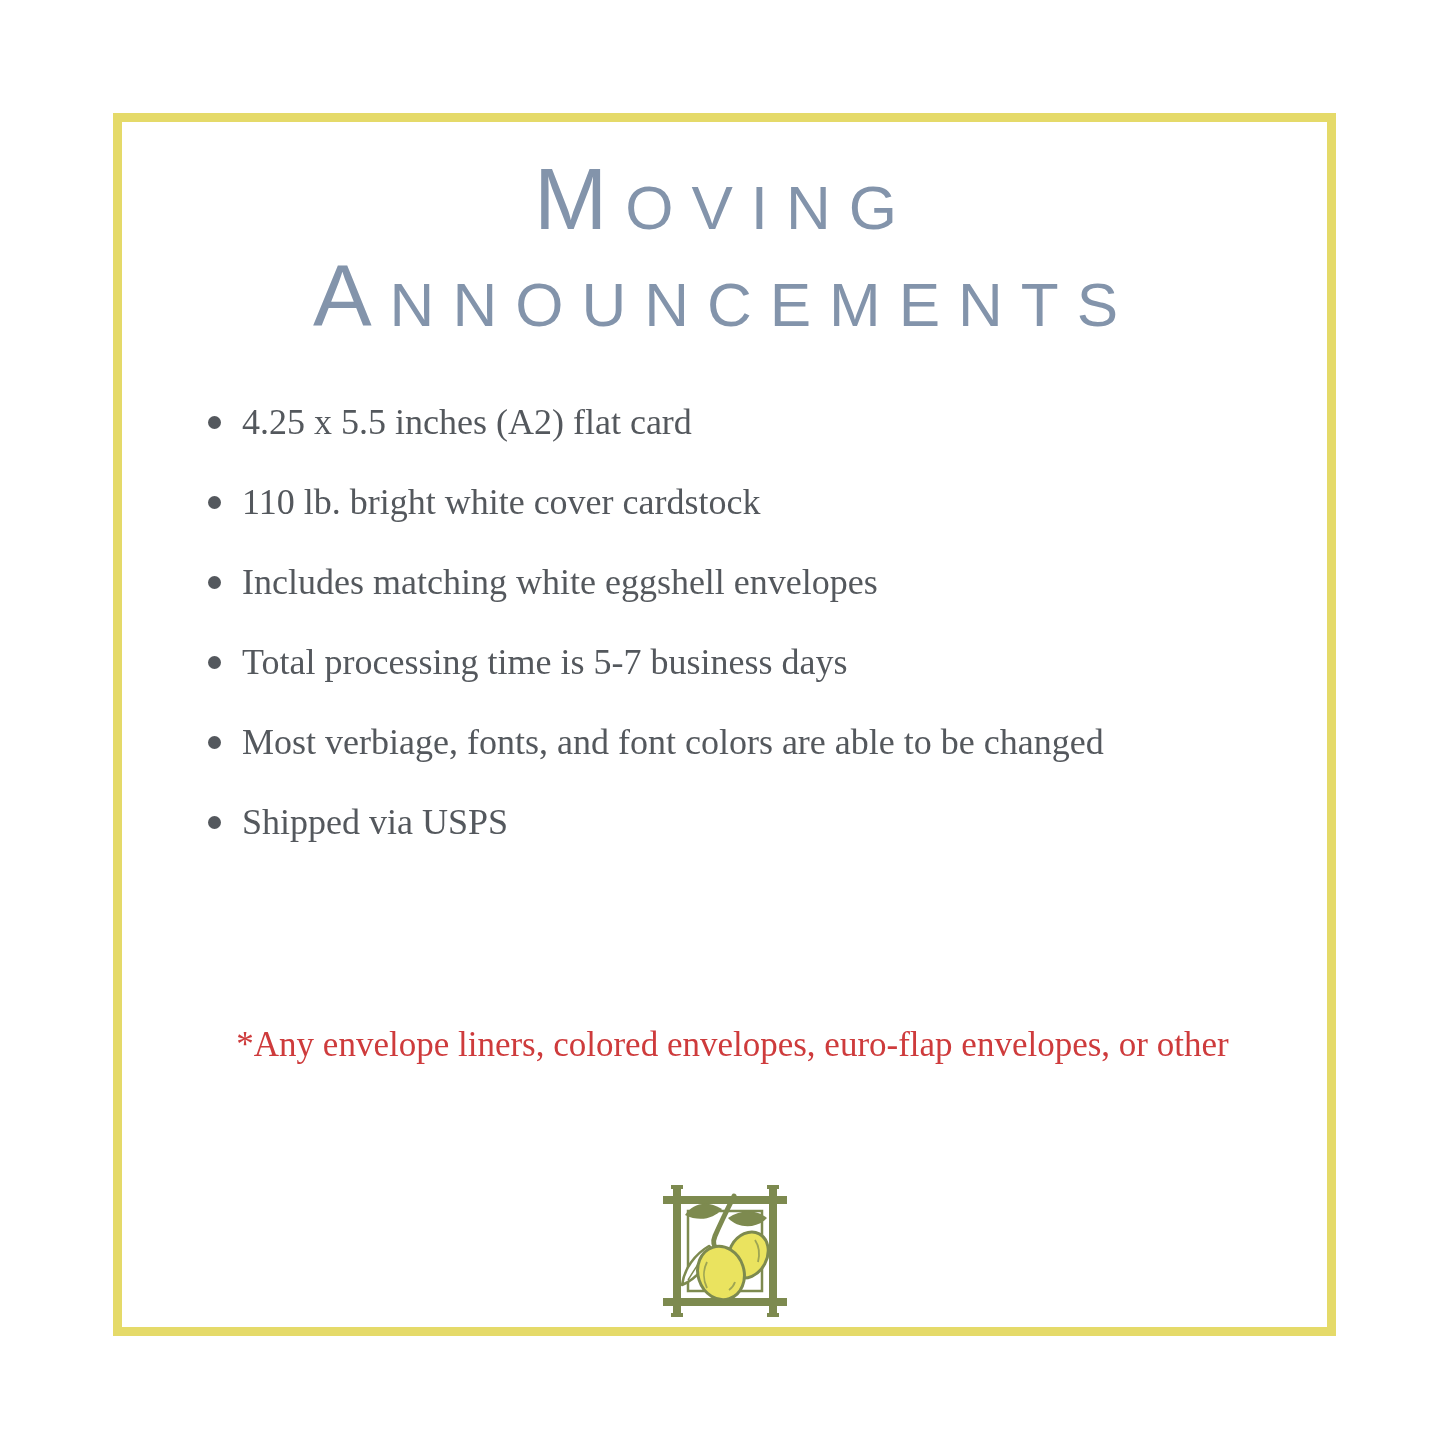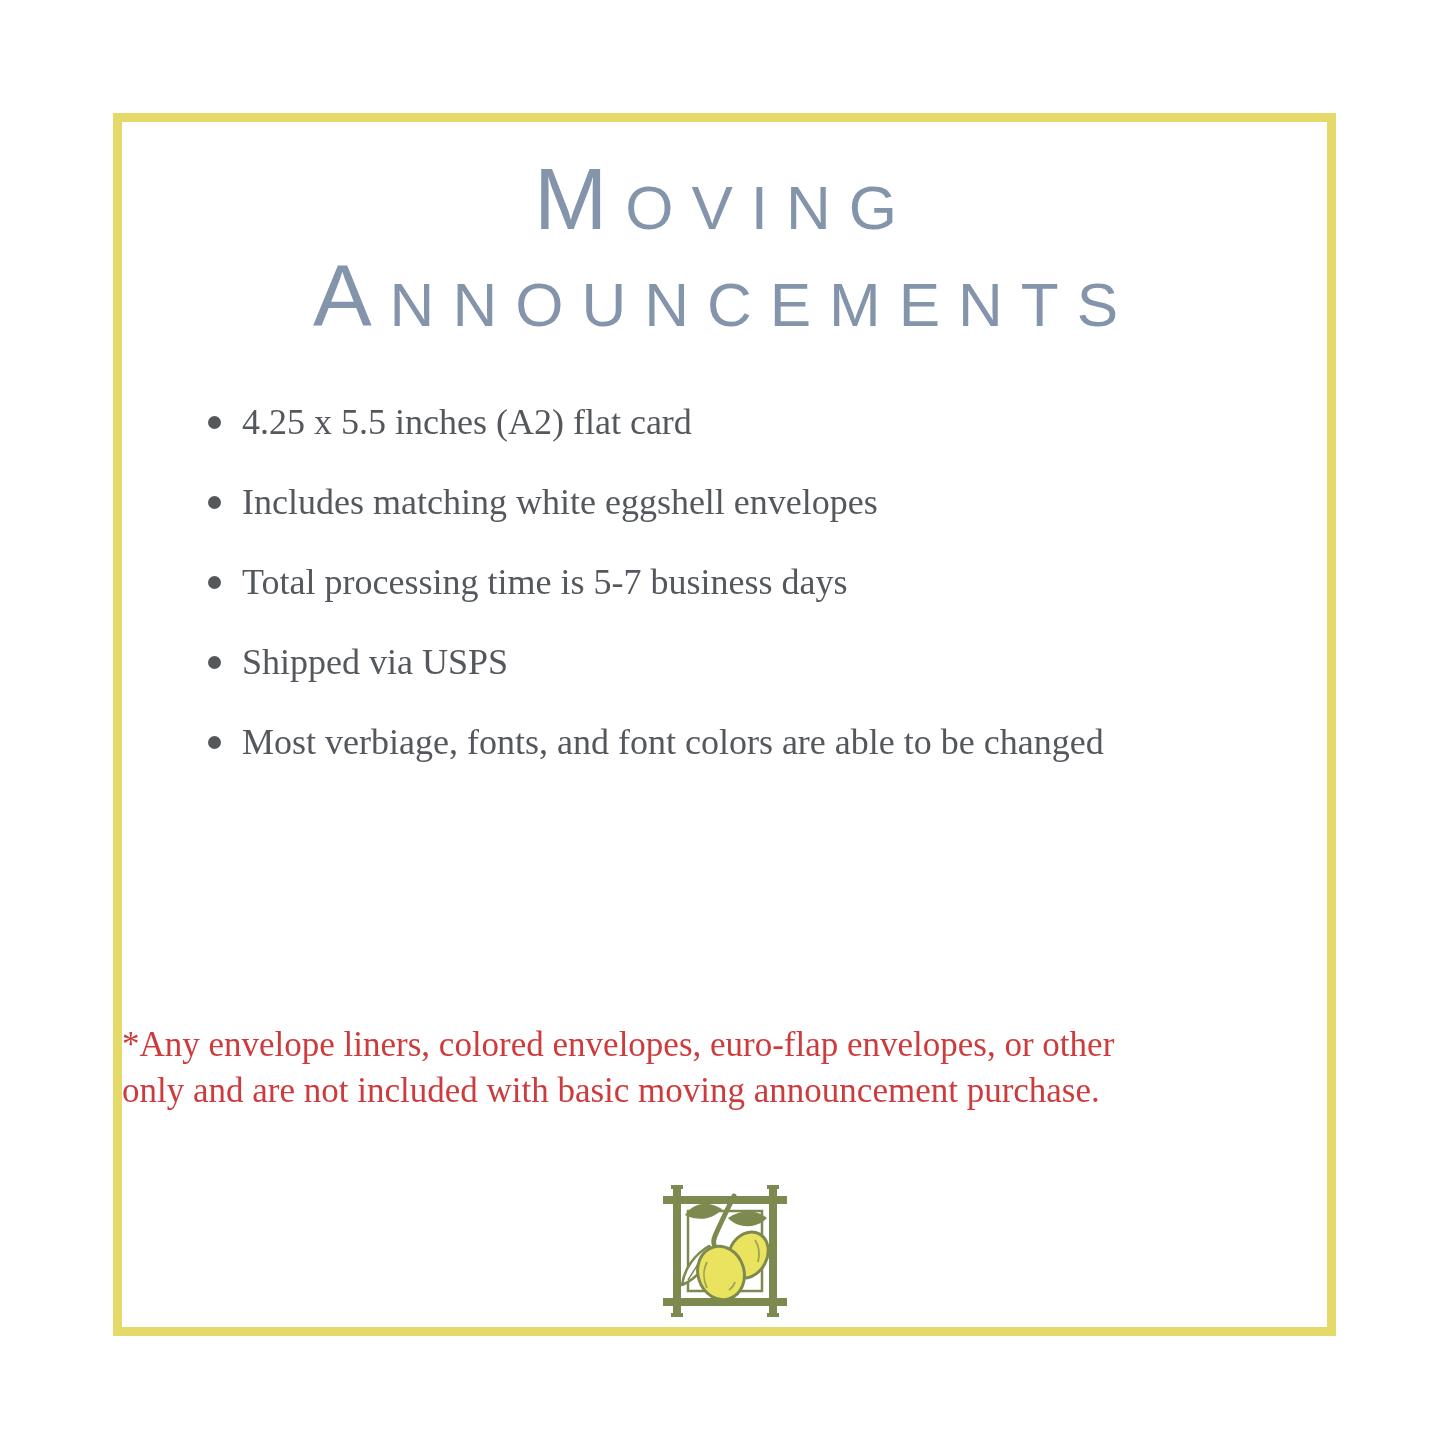--- a/index.html
+++ b/index.html
@@ -60,23 +60,23 @@
   .details li::before {
     content: "";
     position: absolute;
     left: 2px; top: 34px;
     width: 13px; height: 13px;
     border-radius: 50%;
     background: var(--body-gray);
   }
   .disclaimer {
     position: absolute;
-    top: 900px; left: 0;
+    top: 900px; left: 8px;
     width: 100%;
-    text-align: left;
+    text-align: center;
     font-size: 35px;
     line-height: 46px;
     color: var(--disclaimer-red);
   }
   .disclaimer div { white-space: nowrap; }
   .logo {
     position: absolute;
     top: 1056px; left: 50%;
     transform: translateX(-50%);
     width: 140px; height: 146px;
@@ -85,29 +85,29 @@
 </head>
 <body>
 
 <div class="canvas">
   <div class="frame">
 
     <h1 class="title">Moving Announcements</h1>
 
     <ul class="details">
       <li>4.25 x 5.5 inches (A2) flat card</li>
+      <li>110 lb. bright white cover cardstock</li>
       <li>Includes matching white eggshell envelopes</li>
       <li>Total processing time is 5-7 business days</li>
+      <li>Most verbiage, fonts, and font colors are able to be changed</li>
       <li>Shipped via USPS</li>
-      <li>Most verbiage, fonts, and font colors are able to be changed</li>
     </ul>
 
     <div class="disclaimer">
       <div>*Any envelope liners, colored envelopes, euro-flap envelopes, or other</div>
-      <div>only and are not included with basic moving announcement purchase.</div>
     </div>
 
     <svg class="logo" viewBox="0 0 140 146" xmlns="http://www.w3.org/2000/svg">
 
       <g stroke="#7d8a4f" fill="none">
         <path d="M 8 22 H 132" stroke-width="8"></path>
         <path d="M 8 124 H 132" stroke-width="8"></path>
         <path d="M 22 8 V 138" stroke-width="8"></path>
         <path d="M 118 8 V 138" stroke-width="8"></path>
         <path d="M 16 9 H 28 M 112 9 H 124 M 16 137 H 28 M 112 137 H 124" stroke-width="4"></path>

